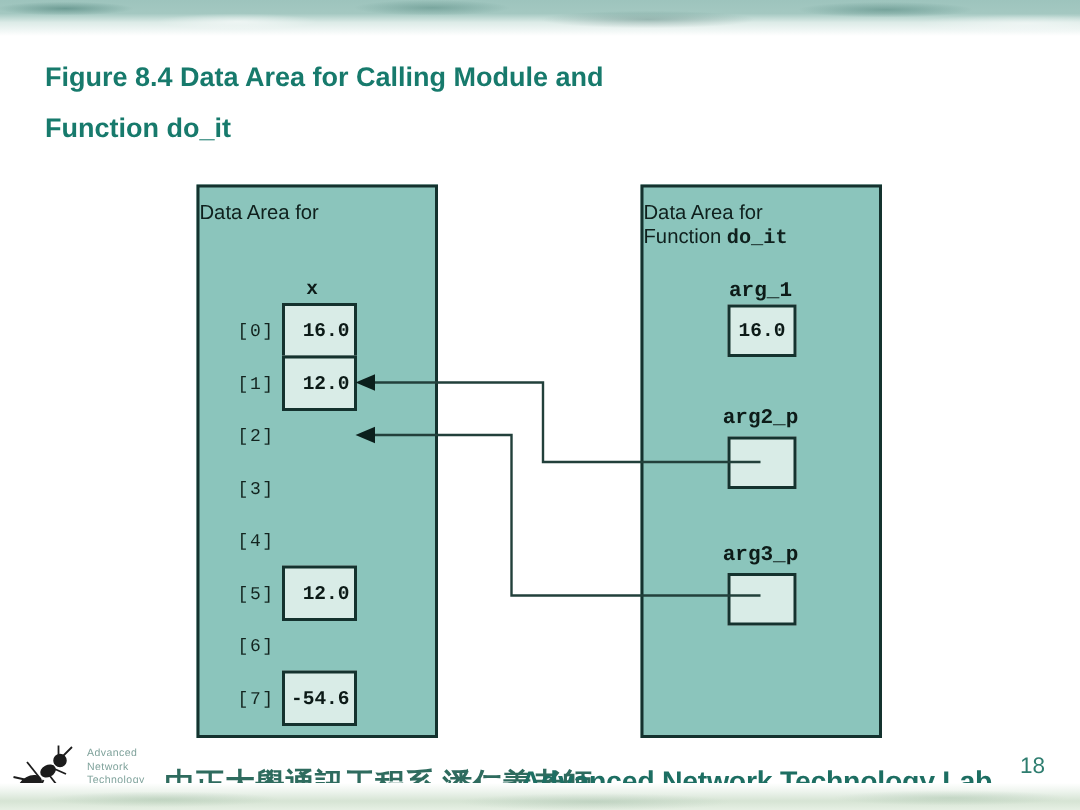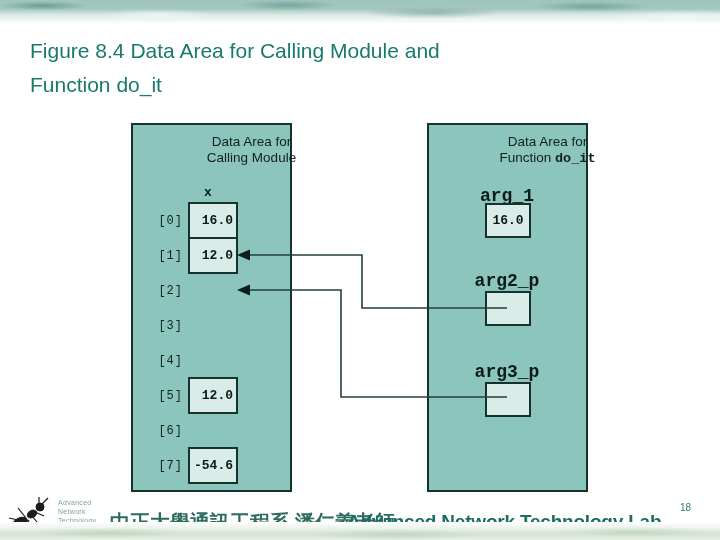--- a/index.html
+++ b/index.html
@@ -24,32 +24,32 @@
     position:absolute;left:0;bottom:0;width:720px;height:18px;
     background:
       radial-gradient(ellipse 120px 8px at 15% 60%, rgba(120,160,130,0.25), transparent 65%),
       radial-gradient(ellipse 140px 9px at 55% 70%, rgba(110,150,125,0.22), transparent 65%),
       radial-gradient(ellipse 120px 8px at 88% 55%, rgba(120,160,130,0.25), transparent 65%),
       linear-gradient(180deg,#ffffff 0px,#ecf3ec 6px,#d6e4d4 12px,#e6f0e4 18px);
   }
   
   .slide-title{
     position:absolute;left:30px;top:34px;width:660px;
-    font-size:21px;line-height:34px;font-weight:normal;color:#177a6c;
+    font-size:18px;line-height:34px;font-weight:bold;color:#177a6c;
   }
   
   .panel{
     position:absolute;top:123px;width:161px;height:369px;
     background:#8bc5bc;border:2px solid #14322e;box-sizing:border-box;
   }
   #panel-left{left:131px;}
   #panel-right{left:427px;}
   .panel-header{
-    position:absolute;top:9px;left:0;width:100%;text-align:center;
-    font-size:13.5px;line-height:16px;color:#0f201d;margin-left:40px;
+    position:absolute;top:9px;left:0;width:100%;text-align:left;
+    font-size:13.5px;line-height:16px;color:#0f201d;
   }
   .mono{font-family:"Liberation Mono",monospace;font-weight:700;}
   .var-label{
     position:absolute;left:50px;top:60px;width:50px;text-align:center;
     font-family:"Liberation Mono",monospace;font-weight:700;font-size:13px;color:#0d1b18;
   }
   
   .array{position:absolute;left:20px;top:77px;}
   .arr-row{display:flex;height:37px;margin-top:-2px;}
   .arr-row:first-child{margin-top:0;}
@@ -59,21 +59,21 @@
     letter-spacing:1px;color:#13241f;
   }
   .cell{
     width:50px;background:#d9ece7;border:2px solid #14322e;box-sizing:border-box;
     display:flex;align-items:center;justify-content:flex-end;padding-right:3px;
     font-family:"Liberation Mono",monospace;font-weight:700;font-size:13px;color:#0c1a17;
   }
   
   .arg-label{
     position:absolute;left:28px;width:100px;text-align:center;
-    font-family:"Liberation Mono",monospace;font-weight:700;font-size:18px;color:#0d1b18;
+    font-family:"Liberation Mono",monospace;font-weight:700;font-size:14px;color:#0d1b18;
   }
   .argbox{
     position:absolute;left:56px;width:46px;height:35px;
     background:#d9ece7;border:2px solid #14322e;box-sizing:border-box;
     display:flex;align-items:center;justify-content:center;
     font-family:"Liberation Mono",monospace;font-weight:700;font-size:13px;color:#0c1a17;
   }
   #arg1-label{top:61px;}  #arg1-box{top:78px;}
   #arg2-label{top:146px;} #arg2-box{top:166px;}
   #arg3-label{top:237px;} #arg3-box{top:257px;}
@@ -87,37 +87,36 @@
   }
   .footer-dept{
     position:absolute;left:110px;top:509px;
     font-family:"Liberation Serif",serif;font-size:20px;font-weight:bold;color:#2e6b5e;
   }
   .footer-lab{
     position:absolute;left:347px;top:511px;
     font-size:19px;font-weight:bold;letter-spacing:-0.2px;color:#1d6e62;
   }
   .page-number{
-    position:absolute;left:680px;top:502px;font-size:10px;color:#2e7d6f;text-align:center;
+    position:absolute;left:680px;top:502px;font-size:15px;color:#2e7d6f;text-align:center;
   }
 </style>
 </head>
 <body>
 
 <div class="top-band"></div>
 
 <div class="slide-title">
   <div>Figure 8.4  Data Area for Calling Module and</div>
   <div>Function do_it</div>
 </div>
 
 <div class="panel" id="panel-left">
   <div class="panel-header">
     <div>Data Area for</div>
-    <div>Calling Module</div>
   </div>
   <div class="var-label">x</div>
   <div class="array">
     <div class="arr-row">
       <span class="idx">[0]</span>
       <span class="cell">16.0</span>
     </div>
     <div class="arr-row">
       <span class="idx">[1]</span>
       <span class="cell">12.0</span>

